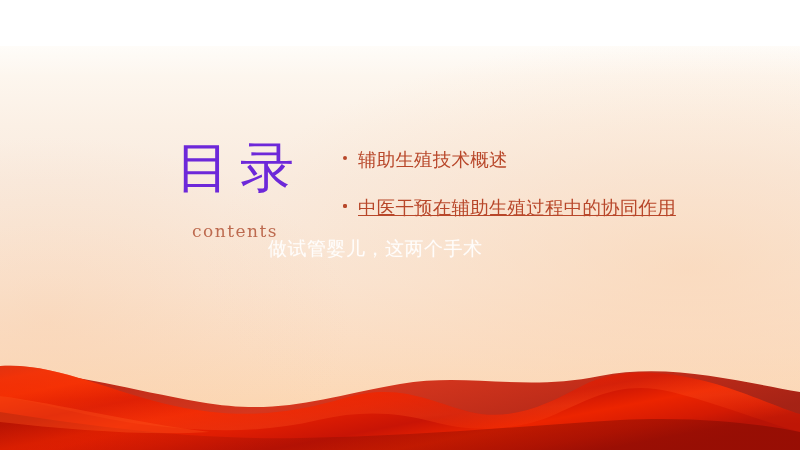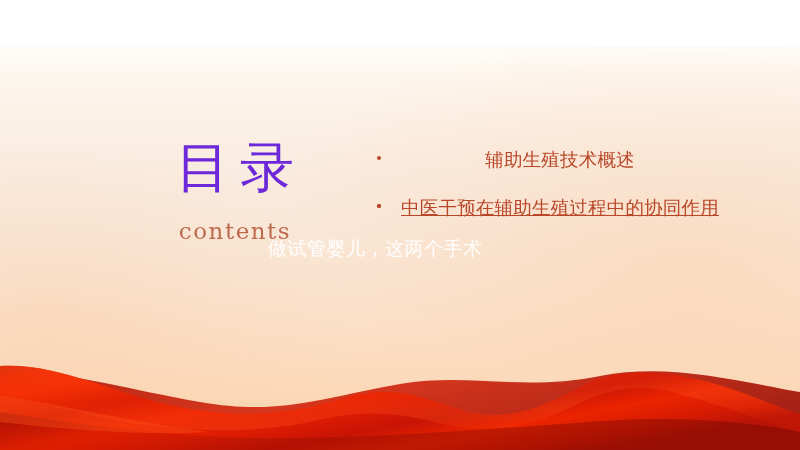--- a/index.html
+++ b/index.html
@@ -93,38 +93,37 @@
     font-size: 54px;
     line-height: 60px;
     letter-spacing: 10px;
     text-indent: 10px;
     color: #6d28d9;
     font-weight: 400;
     margin: 0;
   }
   .heading-en {
     font-family: "DejaVu Serif", "Liberation Serif", serif;
-    font-size: 23px;
+    font-size: 17px;
     line-height: 28px;
     letter-spacing: 1.5px;
     color: #bd6a4f;
     margin: 19px 0 0 0;
     font-weight: 400;
   }
 
   
   .toc-list {
     position: absolute;
-    left: 376px;
+    left: 342px;
     top: 143px;
     width: 352px;
     margin: 0;
     padding: 0;
     list-style: none;
-    text-align: center;
   }
   .toc-item {
     position: relative;
     padding-left: 16px;
     margin-bottom: 14px;
     font-family: "DejaVu Serif", "Liberation Serif", serif;
     font-size: 18.5px;
     line-height: 34px;
     color: #b8472a;
     letter-spacing: 0.2px;

